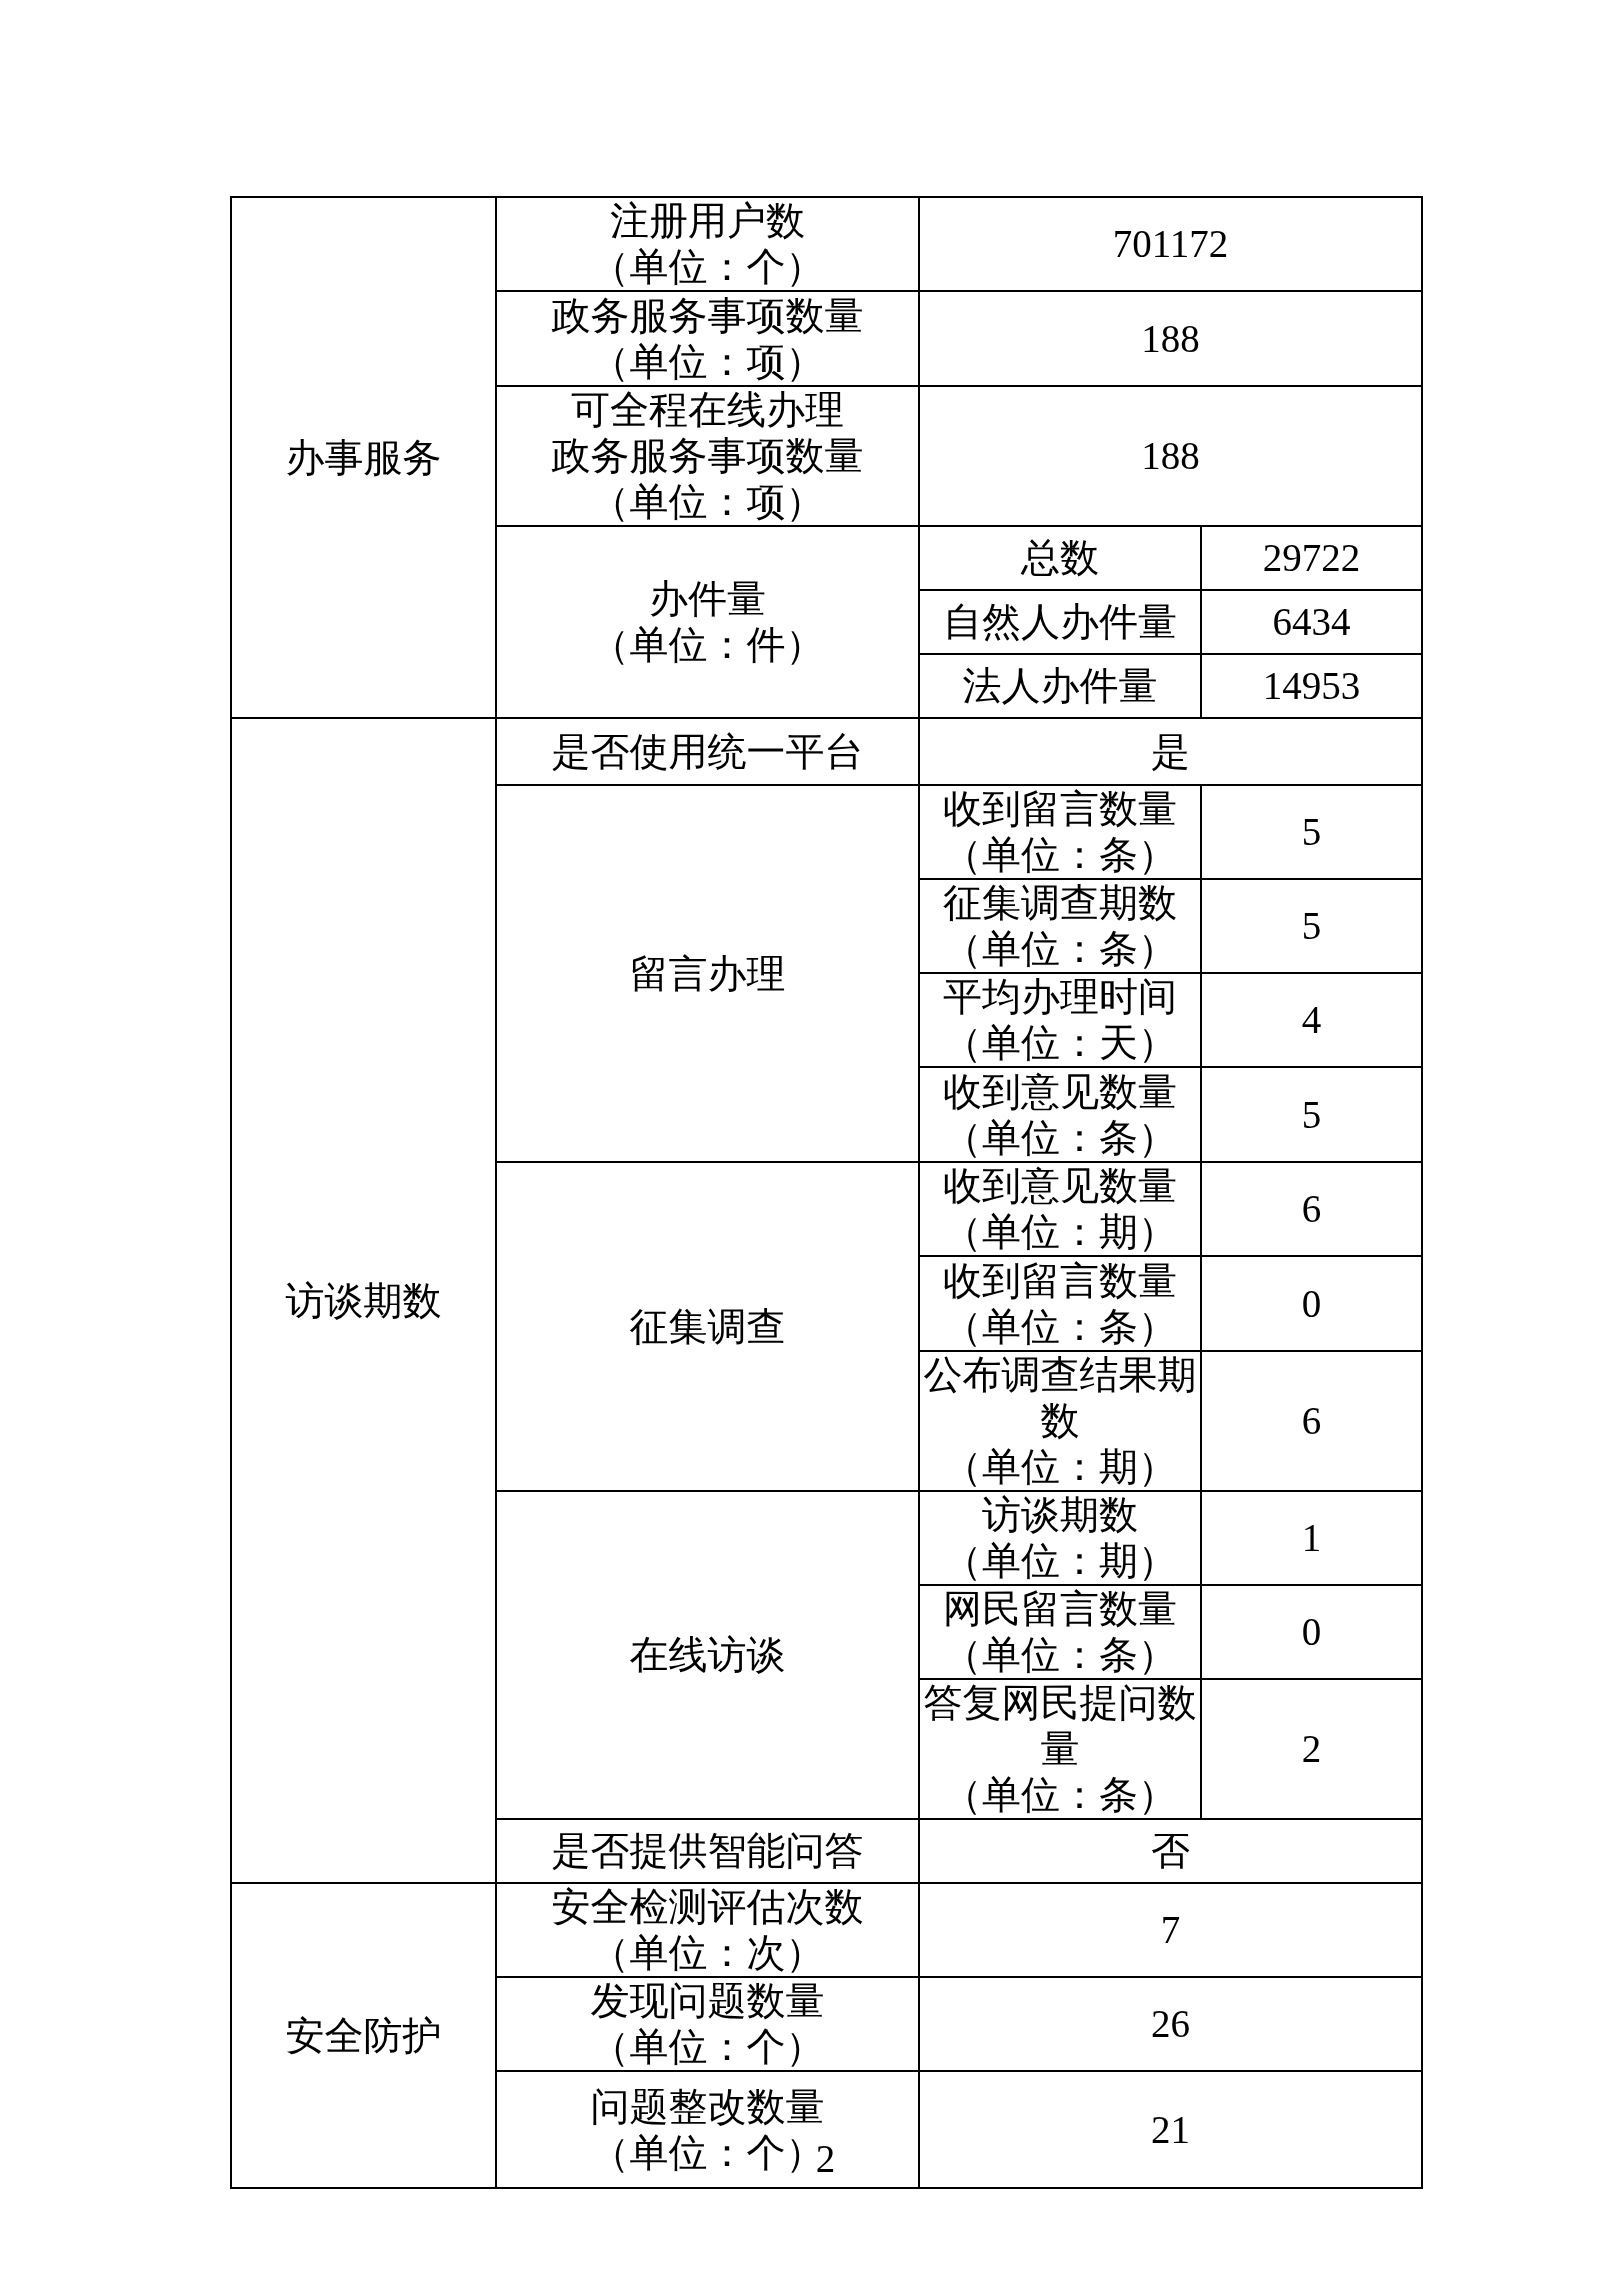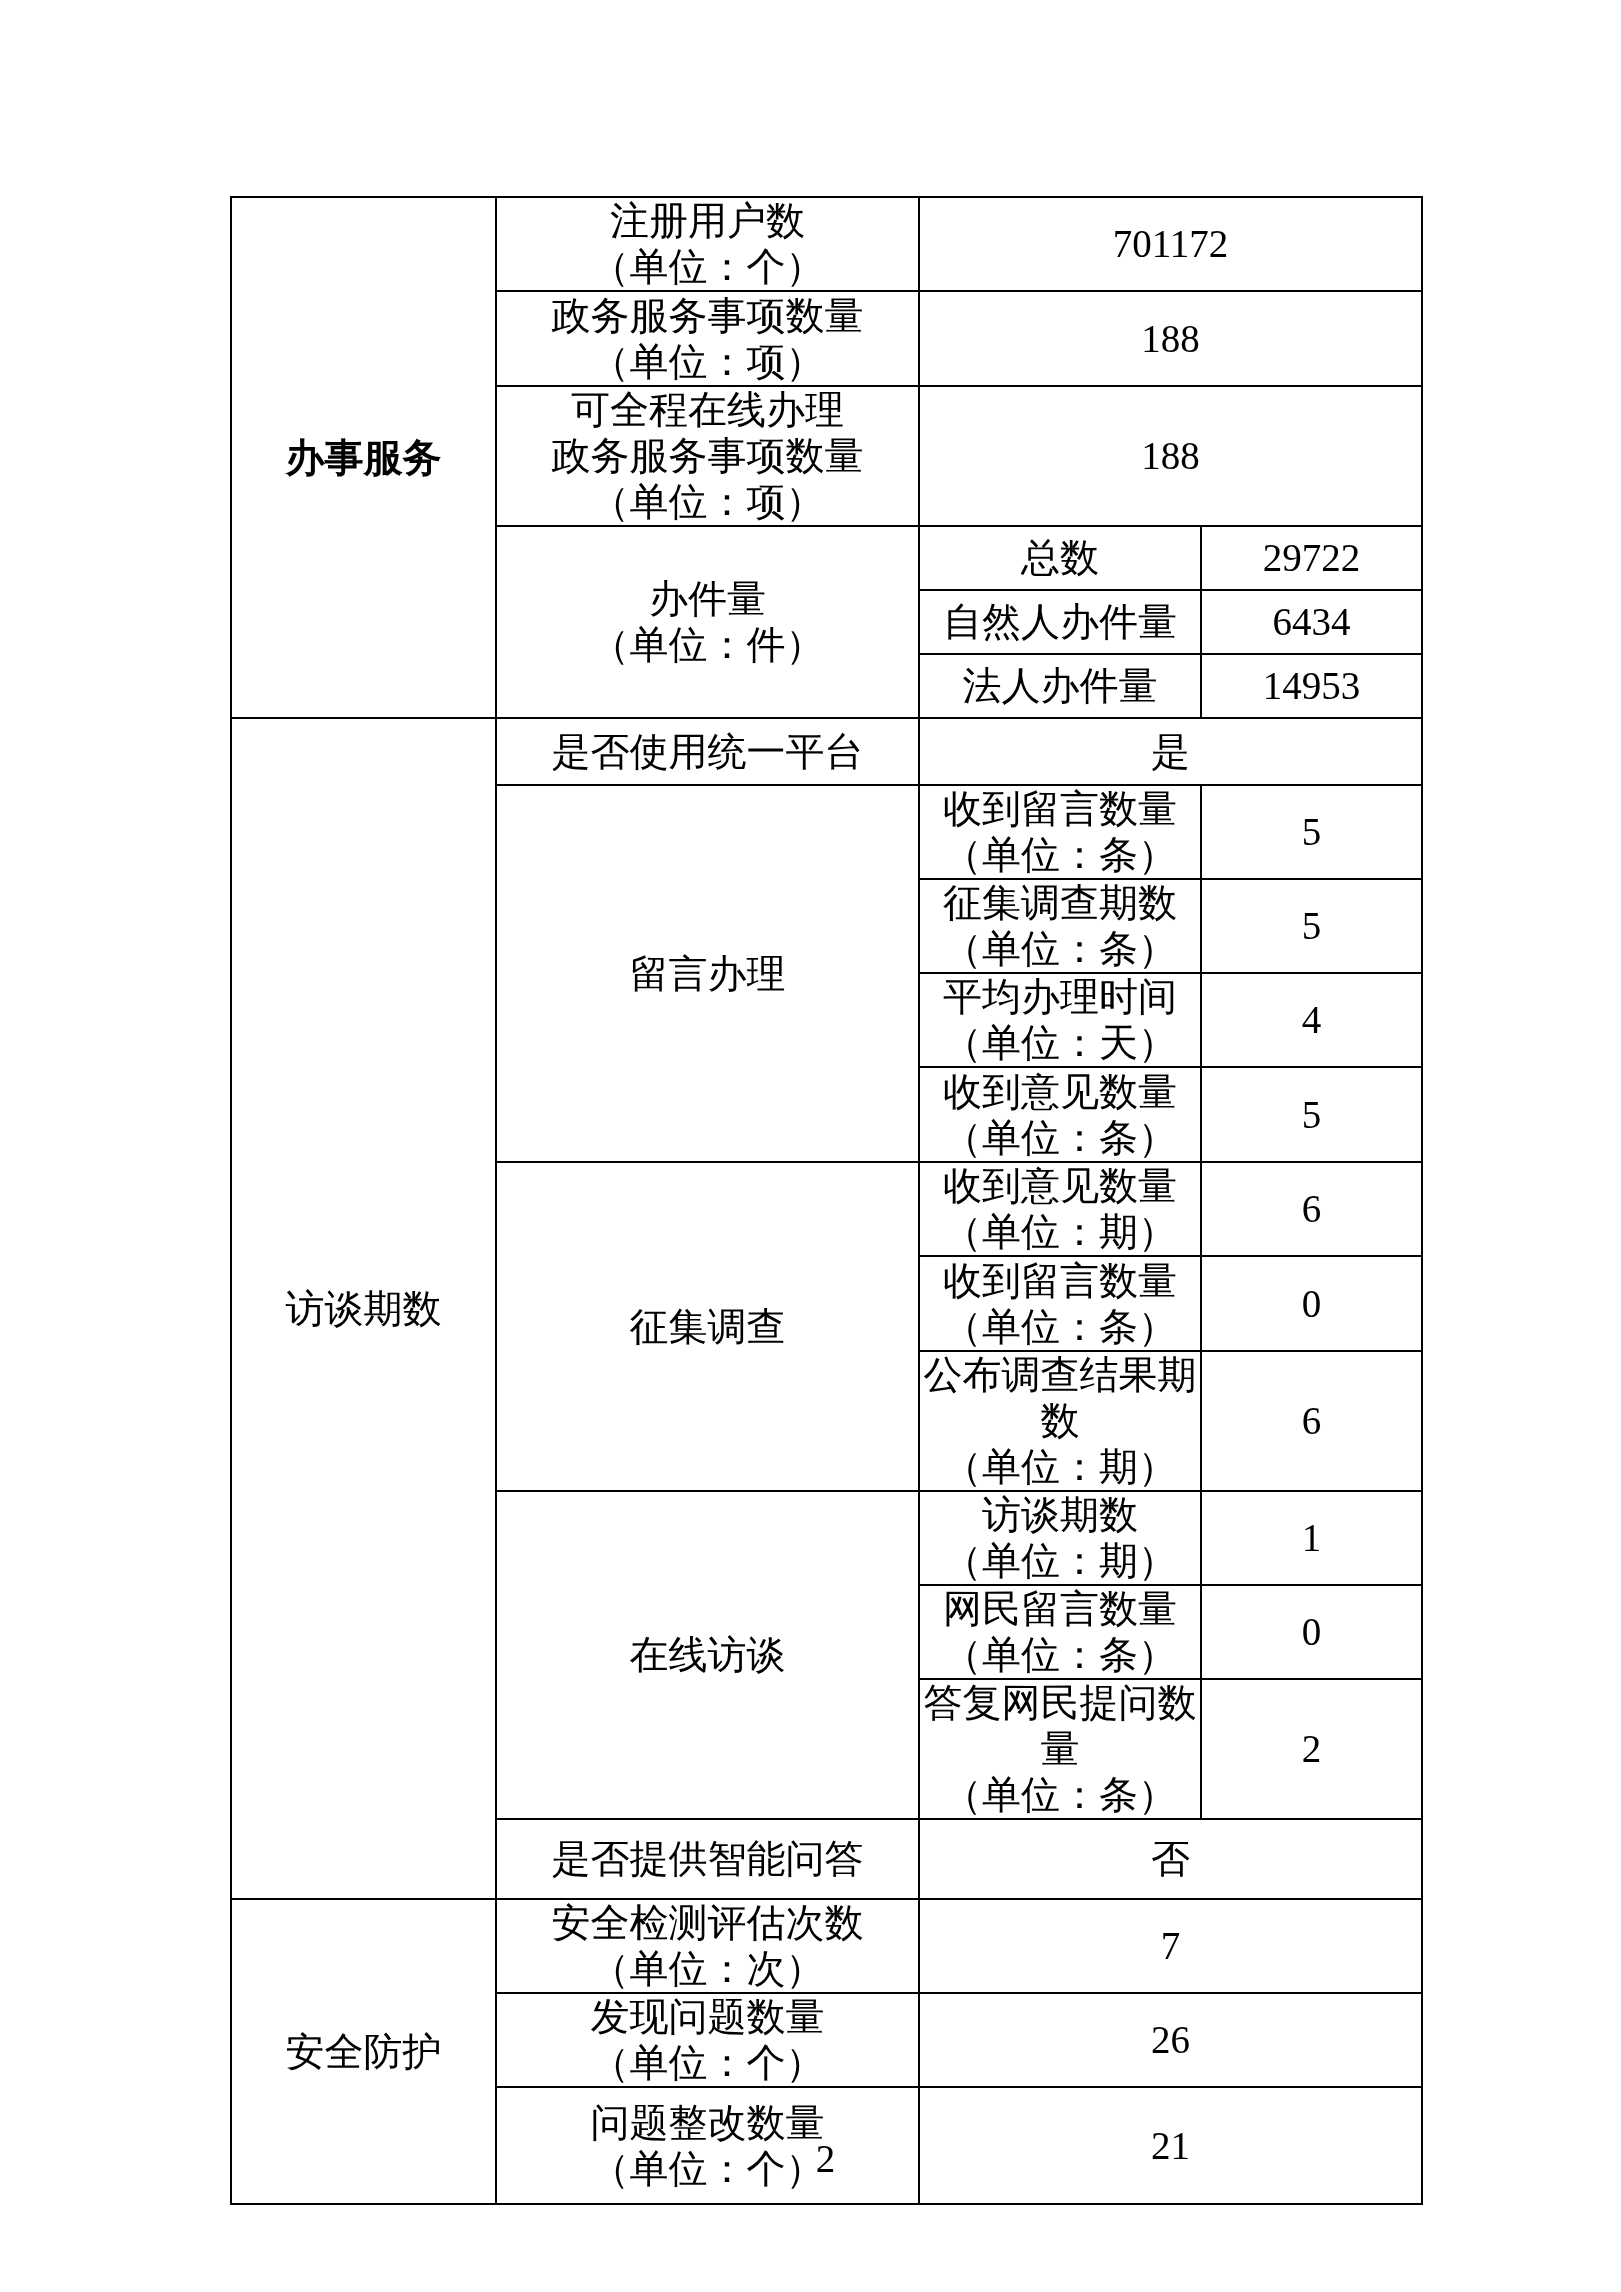--- a/index.html
+++ b/index.html
@@ -31,21 +31,20 @@
     vertical-align: middle;
     font-size: 39px;
     line-height: 46px;
     padding: 0;
     white-space: pre-line;
     overflow: hidden;
   }
   td.cat-top {
     vertical-align: top;
     padding-top: 4.9px;
-    font-weight: bold;
   }
   .page-num {
     position: absolute;
     left: 230px;
     width: 1191px;
     top: 2137px;
     text-align: center;
     font-size: 39px;
     line-height: 43px;
   }
@@ -147,21 +146,21 @@
     <tr style="height:94px">
       <td>网民留言数量
 （单位：条）</td>
       <td>0</td>
     </tr>
     <tr style="height:94px">
       <td>答复网民提问数量
 （单位：条）</td>
       <td>2</td>
     </tr>
-    <tr style="height:80px">
+    <tr style="height:64px">
       <td>是否提供智能问答</td>
       <td colspan="2">否</td>
     </tr>
 
     <tr style="height:94px">
       <td rowspan="3">安全防护</td>
       <td>安全检测评估次数
 （单位：次）</td>
       <td colspan="2">7</td>
     </tr>

